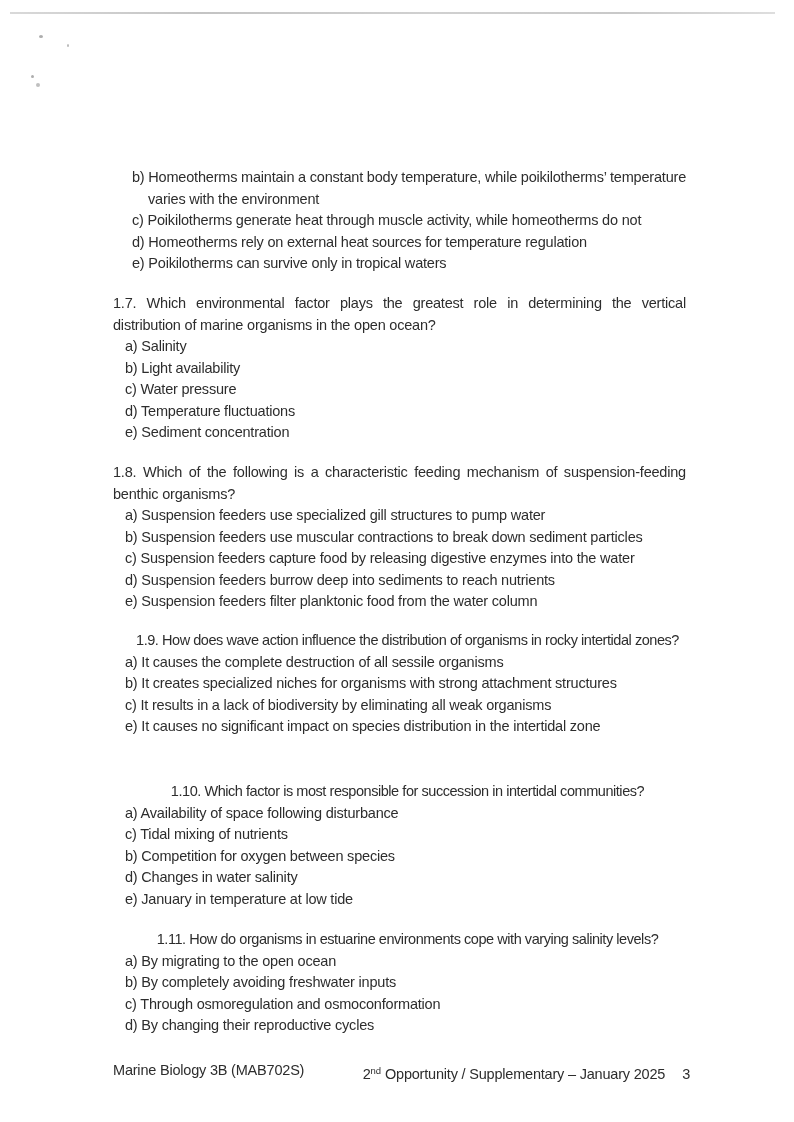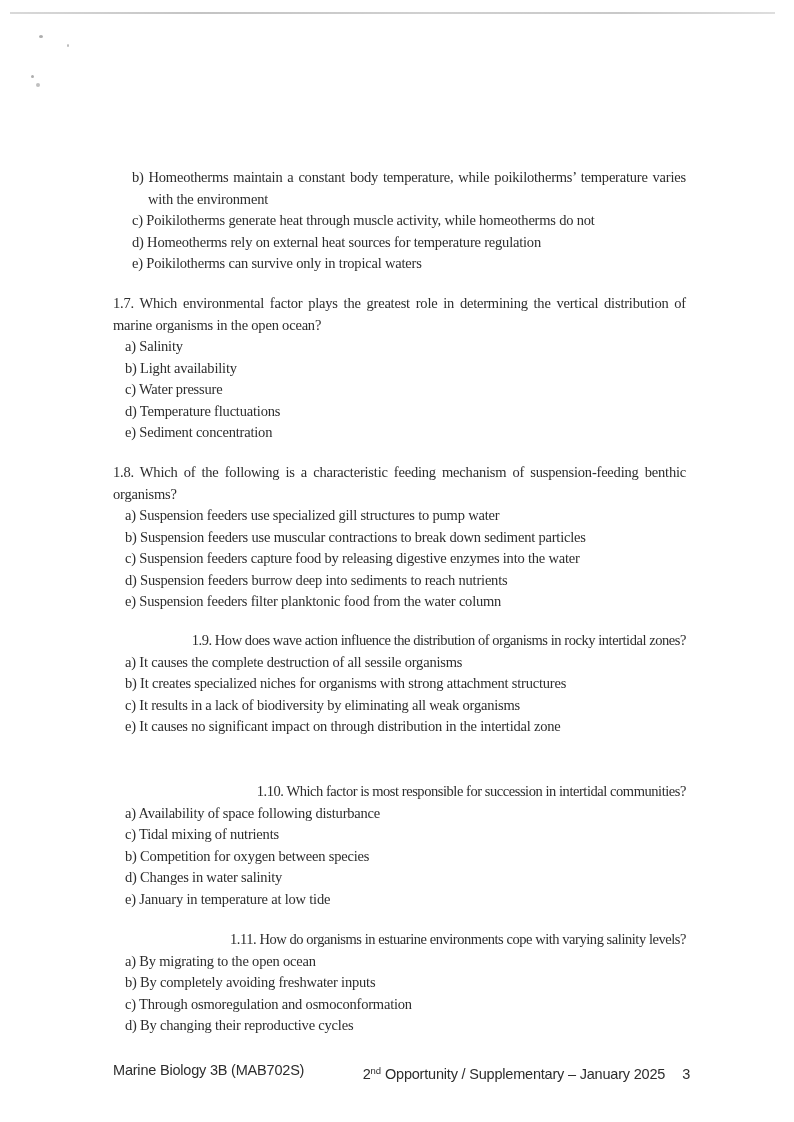--- a/index.html
+++ b/index.html
@@ -35,27 +35,26 @@
   .art-1 { left: 39px; top: 35px; width: 4px; height: 3px; opacity: .7; }
   .art-2 { left: 67px; top: 44px; width: 2px; height: 3px; opacity: .6; }
   .art-3 { left: 31px; top: 75px; width: 3px; height: 3px; opacity: .7; }
   .art-4 { left: 36px; top: 83px; width: 4px; height: 4px; opacity: .55; }
 
   .block {
     position: absolute;
     left: 113px;
     width: 573px;
     line-height: 21.5px;
-    font-family: Liberation Serif, serif;
   }
   .stem {
     text-align: justify;
   }
   .stem.oneline {
-    text-align: right;
+    text-align: center;
     white-space: nowrap;
     letter-spacing: -0.45px;
     margin-left: 16px;
   }
   .opt {
     margin-left: 12px;
     padding-left: 16px;
     text-indent: -16px;
     white-space: nowrap;
   }
@@ -126,21 +125,21 @@
     <div class="opt">c) Suspension feeders capture food by releasing digestive enzymes into the water</div>
     <div class="opt">d) Suspension feeders burrow deep into sediments to reach nutrients</div>
     <div class="opt">e) Suspension feeders filter planktonic food from the water column</div>
   </div>
 
   <div class="block b-q19">
     <div class="stem oneline"><span>1.9.</span> <span>How does wave action influence the distribution of organisms in rocky intertidal zones?</span></div>
     <div class="opt">a) It causes the complete destruction of all sessile organisms</div>
     <div class="opt">b) It creates specialized niches for organisms with strong attachment structures</div>
     <div class="opt">c) It results in a lack of biodiversity by eliminating all weak organisms</div>
-    <div class="opt">e) It causes no significant impact on through distribution in the intertidal zone</div>
+    <div class="opt">e) It causes no significant impact on species distribution in the intertidal zone</div>
   </div>
 
   <div class="block b-q110">
     <div class="stem oneline"><span>1.10.</span> <span>Which factor is most responsible for succession in intertidal communities?</span></div>
     <div class="opt">a) Availability of space following disturbance</div>
     <div class="opt">c) Tidal mixing of nutrients</div>
     <div class="opt">b) Competition for oxygen between species</div>
     <div class="opt">d) Changes in water salinity</div>
     <div class="opt">e) January in temperature at low tide</div>
   </div>

